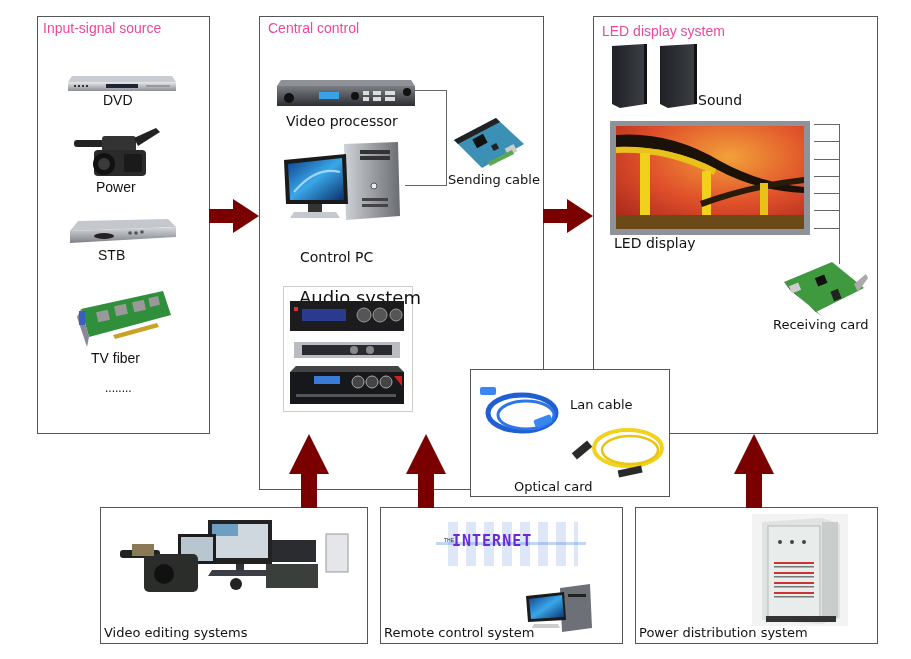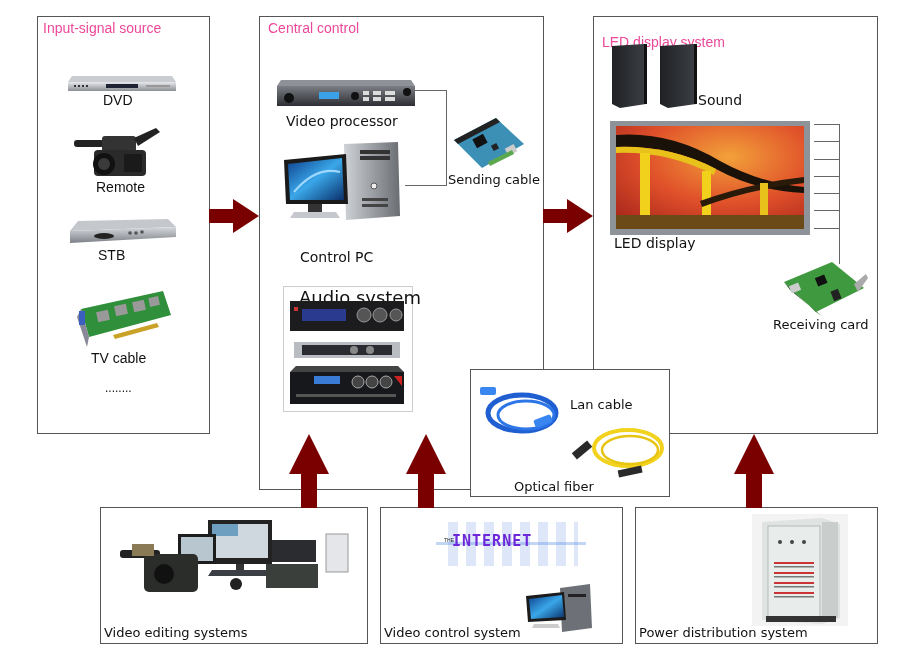--- a/index.html
+++ b/index.html
@@ -43,21 +43,21 @@
   <svg width="86" height="52" viewBox="0 0 86 52">
     <rect x="0" y="12" width="30" height="7" rx="3" fill="#222"></rect>
     <rect x="28" y="8" width="34" height="16" rx="3" fill="#333"></rect>
     <polygon points="60,10 82,0 86,4 64,18" fill="#222"></polygon>
     <rect x="20" y="22" width="52" height="26" rx="4" fill="#2a2a2a"></rect>
     <circle cx="30" cy="36" r="11" fill="#111"></circle>
     <circle cx="30" cy="36" r="6" fill="#3a3a3a"></circle>
     <rect x="50" y="26" width="18" height="18" fill="#1a1a1a"></rect>
   </svg>
 </div>
-<span class="lbl" style="left:96px;top:179px;">Remote</span>
+<span class="lbl" style="left:96px;top:179px;">Power</span>
 
 <div class="abs" style="left:68px;top:219px;">
   <svg width="108" height="26" viewBox="0 0 108 26">
     <defs>
         <linearGradient id="gStb" x1="0" y1="0" x2="0" y2="1">
           <stop offset="0" stop-color="#d6d8dc"></stop>
           <stop offset="1" stop-color="#7d8187"></stop>
         </linearGradient>
       </defs>
     <polygon points="10,2 100,0 108,8 2,12" fill="#c4c7cc"></polygon>
@@ -75,21 +75,21 @@
     <polygon points="6,18 88,0 96,24 14,46" fill="#2f8f3a"></polygon>
     <polygon points="6,18 14,46 12,56 2,26" fill="#889"></polygon>
     <rect x="22" y="20" width="12" height="10" fill="#999" transform="rotate(-12 28 25)"></rect>
     <rect x="40" y="14" width="12" height="10" fill="#999" transform="rotate(-12 46 19)"></rect>
     <rect x="58" y="10" width="12" height="10" fill="#999" transform="rotate(-12 64 15)"></rect>
     <rect x="74" y="6" width="10" height="9" fill="#999" transform="rotate(-12 79 10)"></rect>
     <polygon points="38,44 82,32 84,36 40,48" fill="#c9a227"></polygon>
     <rect x="4" y="20" width="6" height="14" fill="#3a5fbf"></rect>
   </svg>
 </div>
-<span class="lbl" style="left:91px;top:350px;">TV cable</span>
+<span class="lbl" style="left:91px;top:350px;">TV fiber</span>
 <span class="lbl" style="left:105px;top:381px;font-size:12px;letter-spacing:0px;">........</span>
 
 <div class="box" style="left:259px;top:16px;width:285px;height:474px;">
   <span class="title" style="left:8px;top:3px;">Central control</span>
 </div>
 
 <div class="abs" style="left:277px;top:80px;">
   <svg width="138" height="30" viewBox="0 0 138 30">
     <defs>
         <linearGradient id="gVp" x1="0" y1="0" x2="0" y2="1">
@@ -179,21 +179,21 @@
     <rect x="24" y="10" width="26" height="8" fill="#3a7bd5"></rect>
     <circle cx="68" cy="16" r="6" fill="#444" stroke="#aaa"></circle>
       <circle cx="82" cy="16" r="6" fill="#444" stroke="#aaa"></circle>
       <circle cx="96" cy="16" r="6" fill="#444" stroke="#aaa"></circle>
     <polygon points="104,10 112,10 112,20" fill="#c22"></polygon>
     <rect x="6" y="28" width="100" height="3" fill="#555"></rect>
   </svg>
 </div>
 
 <div class="box" style="left:593px;top:16px;width:285px;height:418px;">
-  <span class="title" style="left:8px;top:17px;">LED display system</span>
+  <span class="title" style="left:8px;top:6px;">LED display system</span>
 </div>
 
 <div class="abs" style="left:612px;top:44px;">
   <svg width="98" height="64" viewBox="0 0 98 64">
     <defs>
         <linearGradient id="gSpk" x1="0" y1="0" x2="1" y2="0">
           <stop offset="0" stop-color="#1f2124"></stop>
           <stop offset="1" stop-color="#3c3f44"></stop>
         </linearGradient>
       </defs>
@@ -263,21 +263,21 @@
 <span class="lbl2" style="left:570px;top:397px;">Lan cable</span>
 
 <div class="abs" style="left:568px;top:424px;">
   <svg width="100" height="58" viewBox="0 0 100 58">
     <ellipse cx="60" cy="24" rx="34" ry="18" fill="none" stroke="#f2d21c" stroke-width="4"></ellipse>
     <ellipse cx="62" cy="26" rx="28" ry="14" fill="none" stroke="#e8c412" stroke-width="2.5"></ellipse>
     <rect x="4" y="22" width="20" height="8" fill="#2a2a2a" transform="rotate(-40 14 26)"></rect>
     <rect x="50" y="44" width="24" height="7" fill="#2a2a2a" transform="rotate(-12 62 47)"></rect>
   </svg>
 </div>
-<span class="lbl2" style="left:514px;top:479px;">Optical fiber</span>
+<span class="lbl2" style="left:514px;top:479px;">Optical card</span>
 
 <div class="box" style="left:100px;top:507px;width:268px;height:137px;">
   <span class="lbl2" style="left:3px;top:117px;">Video editing systems</span>
 </div>
 <div class="abs" style="left:116px;top:514px;">
   <svg width="246" height="90" viewBox="0 0 246 90">
     <rect x="92" y="6" width="64" height="44" fill="#222"></rect>
     <rect x="96" y="10" width="56" height="34" fill="#cfd8de"></rect>
     <rect x="96" y="10" width="26" height="12" fill="#6e9ec0"></rect>
     <rect x="120" y="50" width="8" height="6" fill="#333"></rect>
@@ -289,21 +289,21 @@
     <rect x="16" y="30" width="22" height="12" fill="#8a7a55"></rect>
     <polygon points="96,56 152,56 156,62 92,62" fill="#3b3e44"></polygon>
     <circle cx="120" cy="70" r="6" fill="#222"></circle>
     <rect x="156" y="26" width="44" height="22" fill="#2b2c30"></rect>
     <rect x="150" y="50" width="52" height="24" fill="#3a3f3c"></rect>
     <rect x="210" y="20" width="22" height="38" fill="#e4e6ea" stroke="#999"></rect>
   </svg>
 </div>
 
 <div class="box" style="left:380px;top:507px;width:243px;height:137px;">
-  <span class="lbl2" style="left:3px;top:117px;">Video control system</span>
+  <span class="lbl2" style="left:3px;top:117px;">Remote control system</span>
 </div>
 <div class="abs" style="left:436px;top:518px;width:150px;height:52px;">
   <div class="abs" style="left:12px;top:4px;width:130px;height:44px;background:repeating-linear-gradient(90deg,rgba(120,160,230,0.25) 0 10px,rgba(255,255,255,0) 10px 18px);"></div>
   <div class="abs" style="left:0;top:24px;width:150px;height:3px;background:rgba(100,150,230,0.4);"></div>
   <span class="abs" style="left:8px;top:19px;font-size:5px;color:#222;">THE</span>
   <span class="abs" style="left:16px;top:14px;font-family:'DejaVu Sans Mono',monospace;font-size:15px;color:#6d28d9;letter-spacing:1px;font-weight:bold;">INTERNET</span>
 </div>
 <div class="abs" style="left:524px;top:584px;">
   <svg width="70" height="50" viewBox="0 0 70 50">
     <defs>

